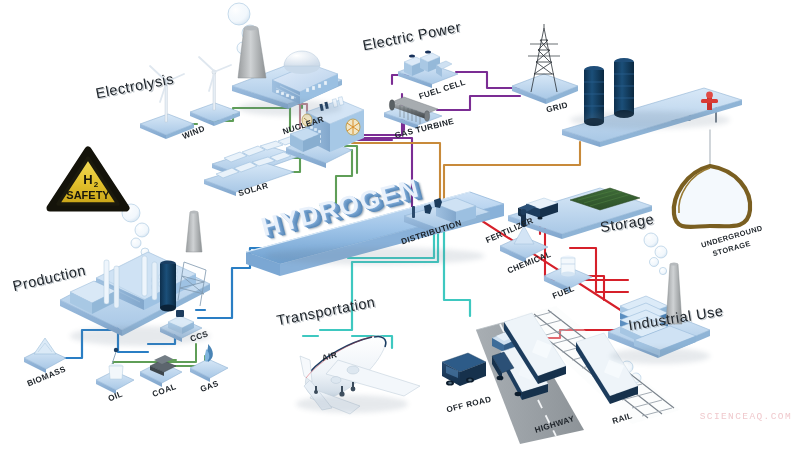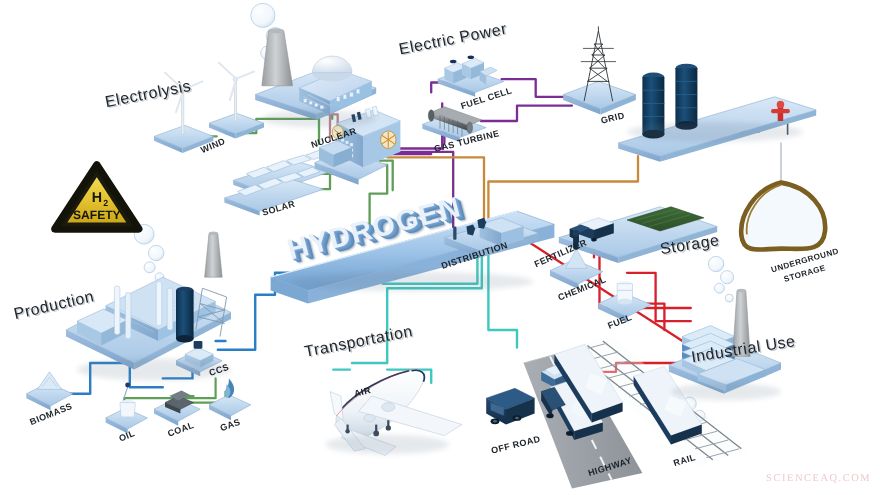--- a/index.html
+++ b/index.html
@@ -7,22 +7,22 @@
   #stage{position:relative;width:800px;height:450px;background:#ffffff;overflow:hidden;}
   svg#scene{position:absolute;left:0;top:0;width:800px;height:450px;}
 
   
   .lbl{position:absolute;white-space:nowrap;color:#2a3138;
        font-family:"Liberation Sans",sans-serif;pointer-events:none;}
   .section-lbl{font-size:14.5px;font-weight:400;letter-spacing:.5px;
        color:#20262c;text-shadow:1.2px 1.2px 0 rgba(150,160,170,.55);}
   .node-lbl{font-size:8.2px;font-weight:700;letter-spacing:.4px;color:#1d2329;}
   .node-lbl.sm{font-size:7.4px;}
-  .wm{position:absolute;right:8px;bottom:10px;font-size:9.5px;letter-spacing:1.4px;
-      color:#f0c9cd;font-family:Liberation Serif, serif;}
+  .wm{position:absolute;right:8px;bottom:28px;font-size:9.5px;letter-spacing:1.4px;
+      color:#f0c9cd;font-family:Liberation Mono, monospace;}
   .h2sign{position:absolute;}
   .hyd{position:absolute;font-size:26px;font-weight:700;letter-spacing:1.5px;
        color:#e9f1fb;
        text-shadow:
          1px 1px 0 #7ba7d4, 2px 2px 0 #6e9bc9, 3px 3px 0 #6493c2,
          4px 4px 0 #5a8bbb, 5px 5px 2px rgba(40,70,100,.45);}
 </style>
 </head>
 <body>
 

